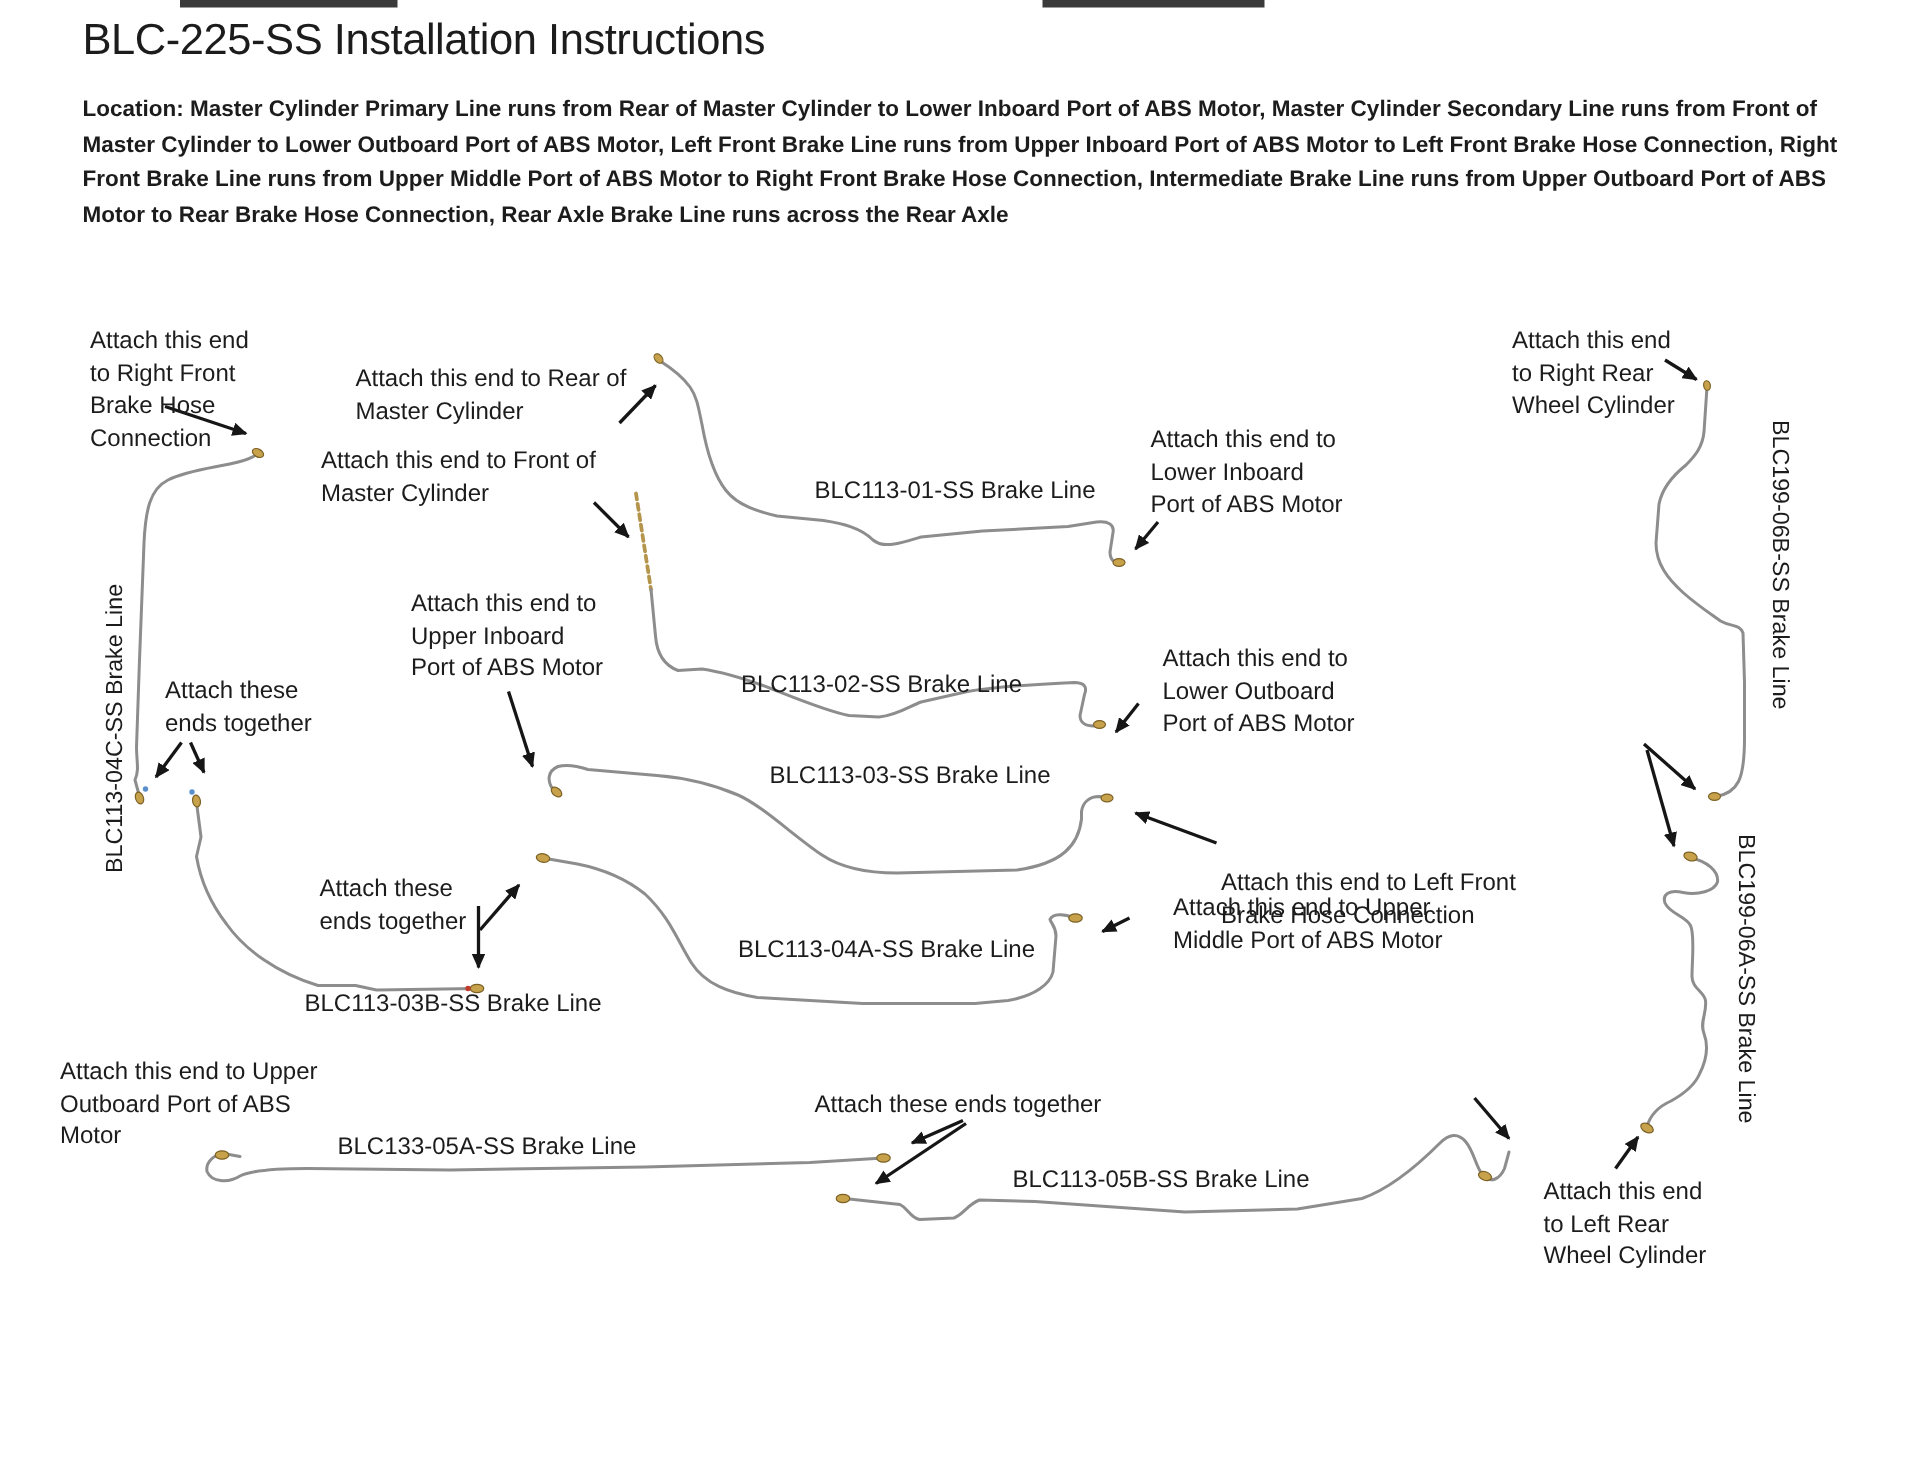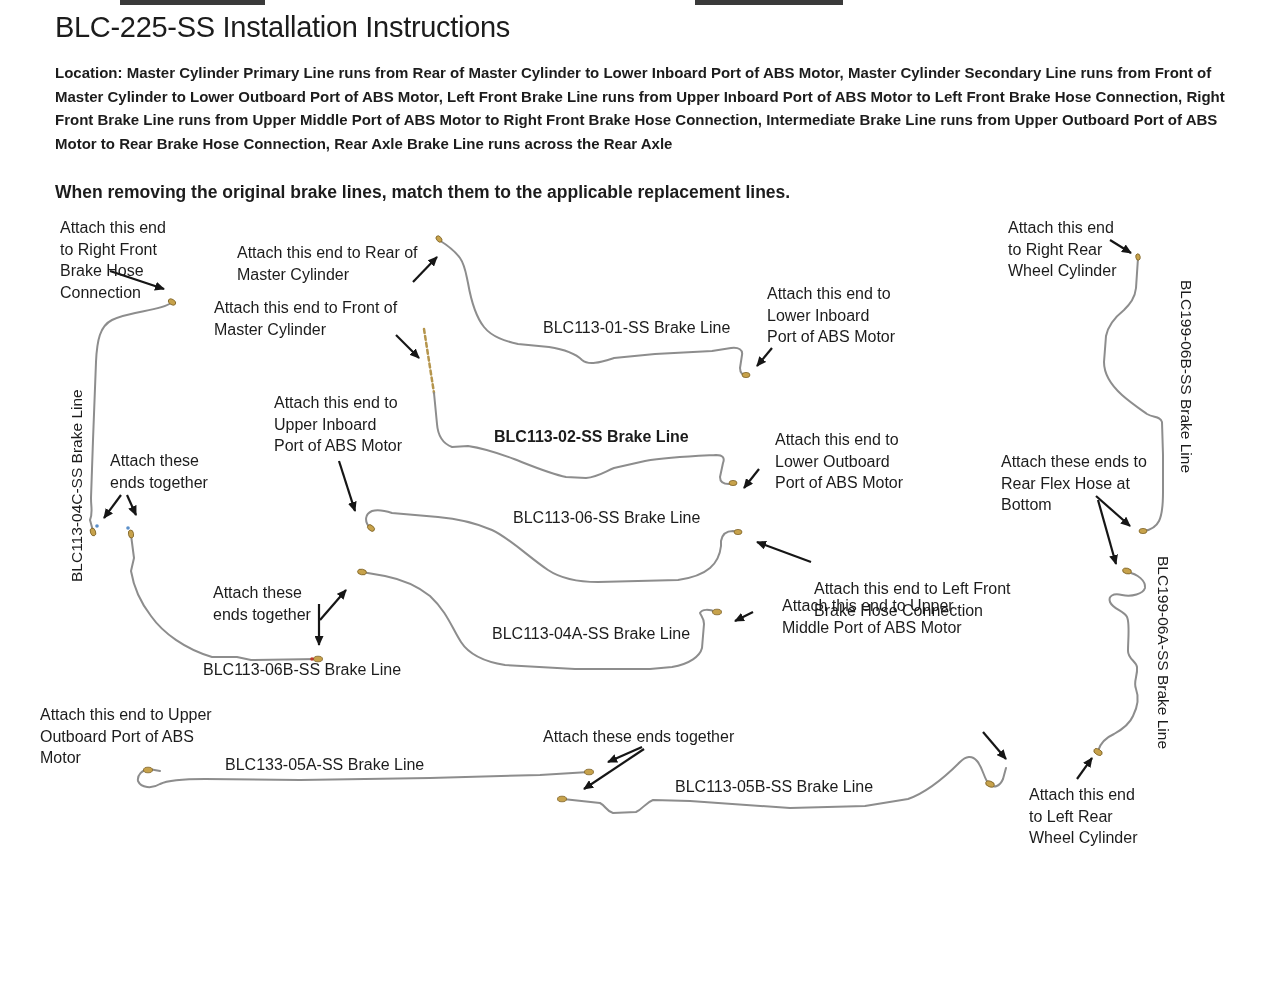--- a/index.html
+++ b/index.html
@@ -27,21 +27,20 @@
 </head>
 <body>
 
 <div class="page">
 
   <div class="bar" style="left:120px;width:145px;"></div>
   <div class="bar" style="left:695px;width:148px;"></div>
 
   <div class="abs t-title">BLC-225-SS Installation Instructions</div>
   <div class="abs t-para">Location: Master Cylinder Primary Line runs from Rear of Master Cylinder to Lower Inboard Port of ABS Motor, Master Cylinder Secondary Line runs from Front of Master Cylinder to Lower Outboard Port of ABS Motor, Left Front Brake Line runs from Upper Inboard Port of ABS Motor to Left Front Brake Hose Connection, Right Front Brake Line runs from Upper Middle Port of ABS Motor to Right Front Brake Hose Connection, Intermediate Brake Line runs from Upper Outboard Port of ABS Motor to Rear Brake Hose Connection, Rear Axle Brake Line runs across the Rear Axle</div>
-  <div class="abs t-match">When removing the original brake lines, match them to the applicable replacement lines.</div>
 
   <svg width="1280" height="989" viewBox="0 0 1280 989">
     <defs>
       <marker id="arr" markerWidth="11" markerHeight="9" refX="9" refY="4.5" orient="auto" markerUnits="userSpaceOnUse">
         <path d="M0,0 L10,4.5 L0,9 z" fill="#161616"></path>
       </marker>
     </defs>
 
     <path class="bl" d="M171,303 C160,311 130,311 112,320 C100,326 97,340 96,362 L93,440 L91,498 C91,508 93,513 90,520 L93,531"></path>
     <path class="bl" d="M131,535 L134,558 L131,571 C134,589 141,603 151,616 C163,633 185,649 212,657 L237,657 L251,660 L318,659"></path>
@@ -113,46 +112,43 @@
 Master Cylinder</div>
   <div class="abs ann" style="left:767px;top:283px;">Attach this end to
 Lower Inboard
 Port of ABS Motor</div>
   <div class="abs ann" style="left:274px;top:392px;">Attach this end to
 Upper Inboard
 Port of ABS Motor</div>
   <div class="abs ann" style="left:775px;top:429px;">Attach this end to
 Lower Outboard
 Port of ABS Motor</div>
-  <div class="abs ann" style="left:1001px;top:451px;">Attach these ends to
-Rear Flex Hose at
-Bottom</div>
   <div class="abs ann" style="left:814px;top:530px;margin-top:48px;">Attach this end to Left Front
 Brake Hose Connection</div>
   <div class="abs ann" style="left:110px;top:450px;">Attach these
 ends together</div>
   <div class="abs ann" style="left:213px;top:582px;">Attach these
 ends together</div>
   <div class="abs ann" style="left:782px;top:595px;">Attach this end to Upper
 Middle Port of ABS Motor</div>
   <div class="abs ann" style="left:40px;top:704px;">Attach this end to Upper
 Outboard Port of ABS
 Motor</div>
   <div class="abs ann" style="left:543px;top:726px;">Attach these ends together</div>
   <div class="abs ann" style="left:1008px;top:217px;">Attach this end
 to Right Rear
 Wheel Cylinder</div>
   <div class="abs ann" style="left:1029px;top:784px;">Attach this end
 to Left Rear
 Wheel Cylinder</div>
 
   <div class="abs part" style="left:543px;top:319px;">BLC113-01-SS Brake Line</div>
-  <div class="abs part" style="left:494px;top:428px;font-weight:bold;">BLC113-02-SS Brake Line</div>
-  <div class="abs part" style="left:513px;top:509px;">BLC113-06-SS Brake Line</div>
+  <div class="abs part" style="left:494px;top:448px;">BLC113-02-SS Brake Line</div>
+  <div class="abs part" style="left:513px;top:509px;">BLC113-03-SS Brake Line</div>
   <div class="abs part" style="left:492px;top:625px;text-align:right;">BLC113-04A-SS Brake Line</div>
-  <div class="abs part" style="left:203px;top:661px;">BLC113-06B-SS Brake Line</div>
+  <div class="abs part" style="left:203px;top:661px;">BLC113-03B-SS Brake Line</div>
   <div class="abs part" style="left:225px;top:756px;">BLC133-05A-SS Brake Line</div>
   <div class="abs part" style="left:675px;top:778px;">BLC113-05B-SS Brake Line</div>
   <div class="abs vpart v-ccw" style="left:68px;top:582px;">BLC113-04C-SS Brake Line</div>
   <div class="abs vpart v-cw" style="left:1195px;top:280px;">BLC199-06B-SS Brake Line</div>
   <div class="abs vpart v-cw" style="left:1172px;top:556px;">BLC199-06A-SS Brake Line</div>
 
 </div>
 
 </body></html>

